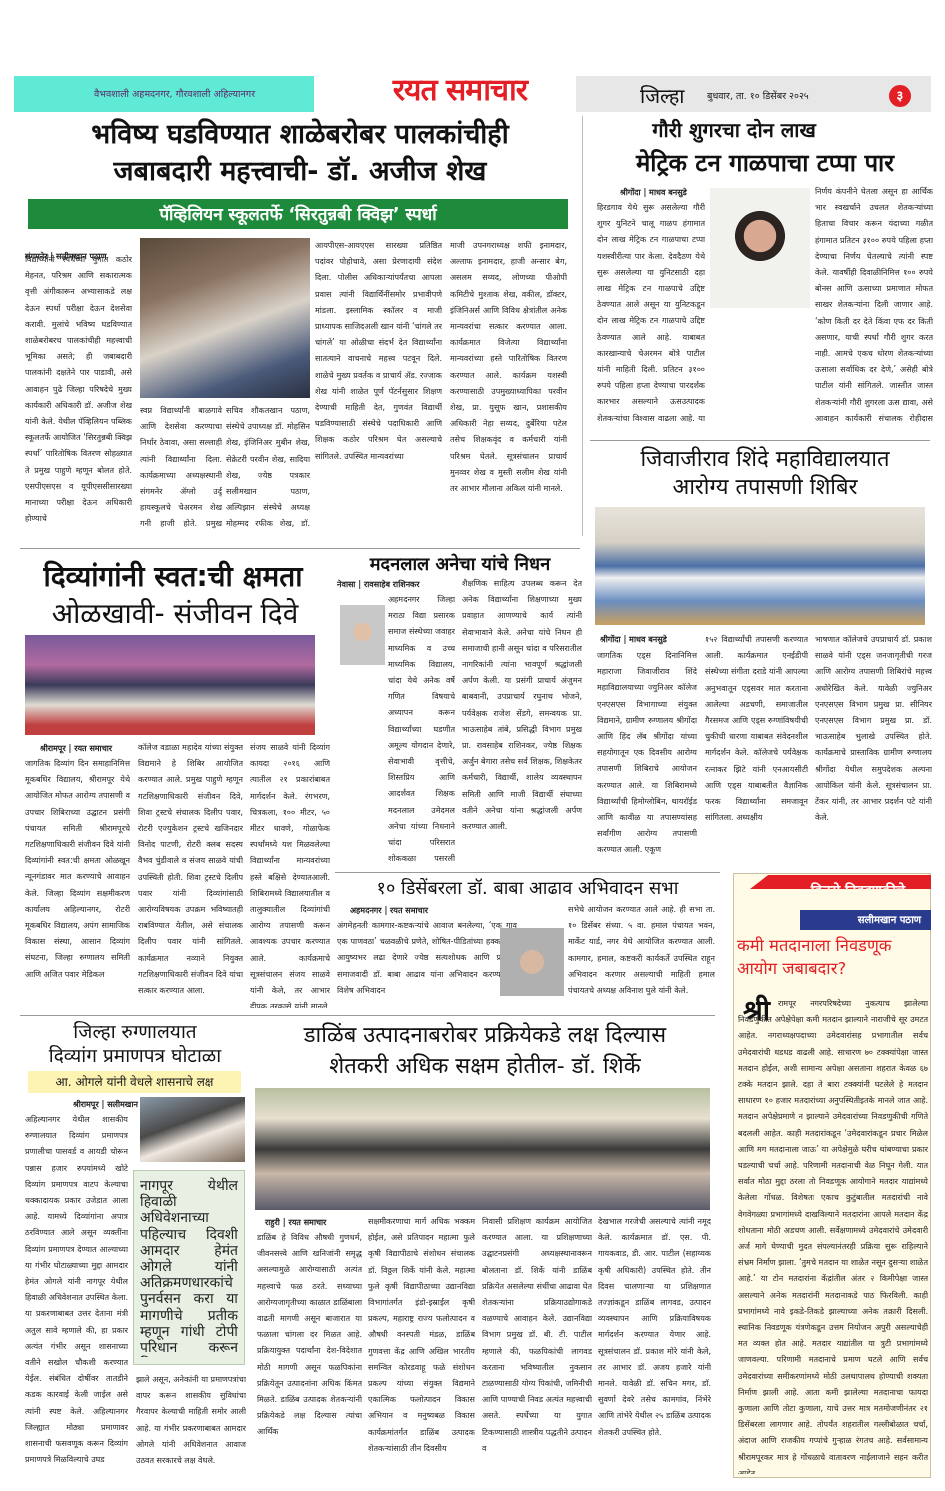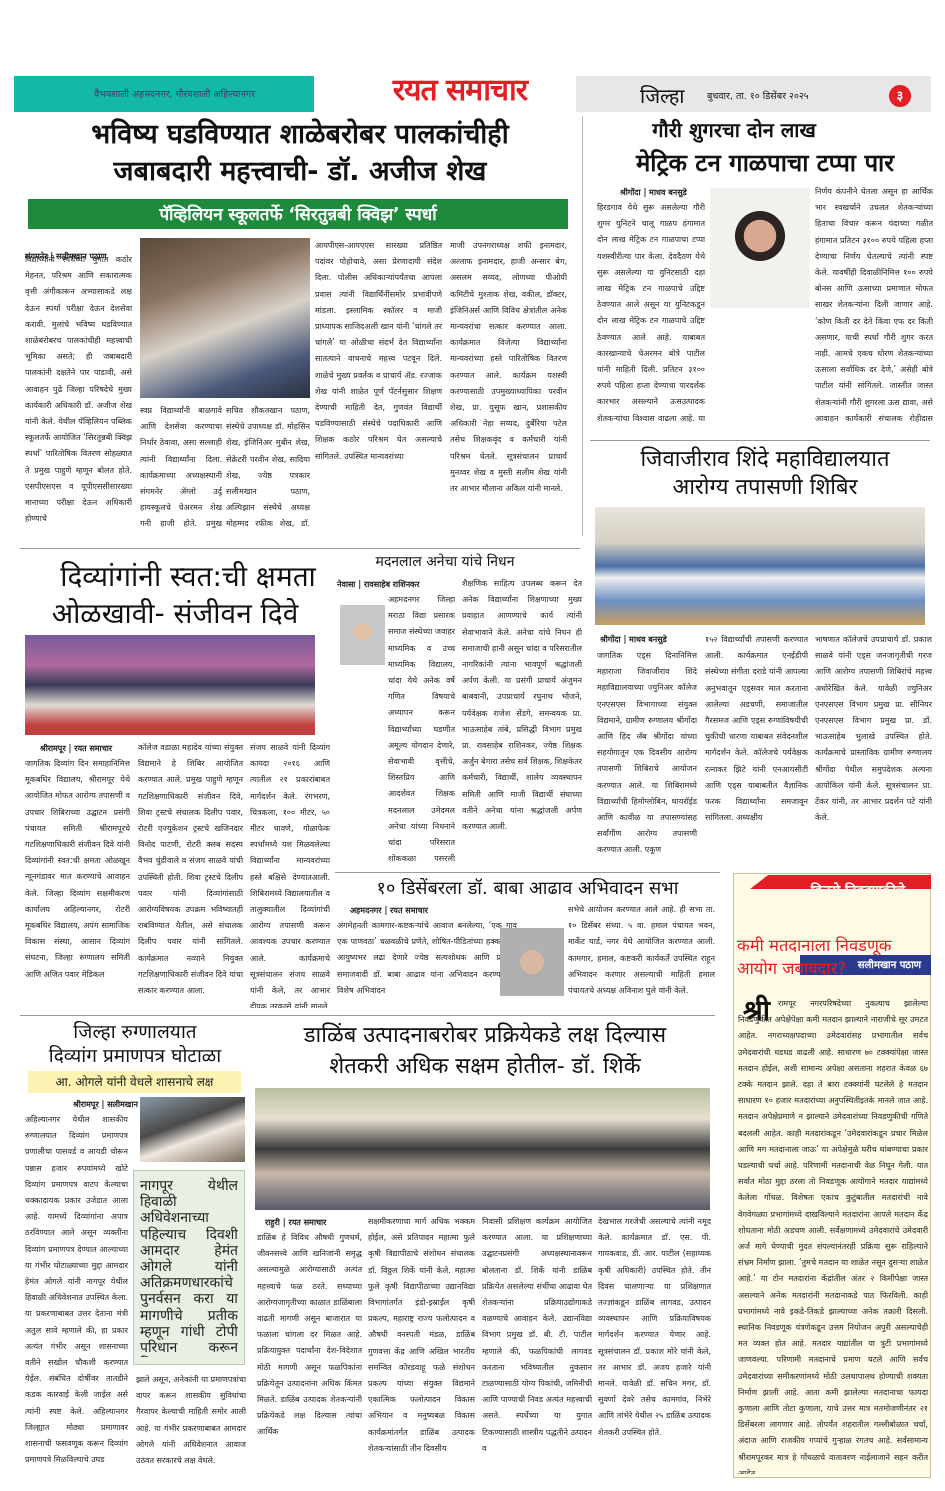--- a/index.html
+++ b/index.html
@@ -1,21 +1,21 @@
 <!DOCTYPE html>
 <html><head>
 <meta charset="utf-8">
 <style>
   * { box-sizing: border-box; margin: 0; padding: 0; }
   html, body { width: 945px; height: 1491px; background: #ffffff; overflow: hidden; }
   body { position: relative; font-family: "DejaVu Serif", serif; color: #1a1a1a; }
   .abs { position: absolute; }
   .brand { left: 350px; top: 68px; width: 220px; height: 50px; text-align: center; font-family: "DejaVu Sans", sans-serif; font-weight: bold; font-size: 30px; color: #e31e24; letter-spacing: -1px; }
   .rightbar { left: 576px; top: 76px; width: 355px; height: 36px; background: #e7e7e7; }
-  .leftbar { left: 14px; top: 76px; width: 300px; height: 36px; background: #14b8a6; }
+  .leftbar { left: 14px; top: 76px; width: 300px; height: 36px; background: #5eead4; }
   .leftbar span { position:absolute; left: 80px; top: 11px; font-size: 9.5px; color: #5a2d6e; font-family: "DejaVu Sans", sans-serif; }
   .section-name { left: 640px; top: 82px; font-size: 20px; font-weight: normal; font-family: "DejaVu Sans", sans-serif; color:#111; }
   .date { left: 707px; top: 89px; font-size: 9.5px; color: #222; font-family: "DejaVu Sans", sans-serif; }
   .pagenum { left: 889px; top: 85px; width: 22px; height: 22px; border-radius: 50%; background: #e31e24; color: #fff; font-size: 13px; text-align: center; line-height: 22px; font-weight: bold; font-family: "DejaVu Sans", sans-serif; }
 
   .hl { font-family: "DejaVu Sans", sans-serif; font-weight: bold; color: #111; text-align: center; line-height: 1.2; }
   .body { font-size: 8px; line-height: 16.2px; color: #222; text-align: justify; font-family: "DejaVu Sans", sans-serif; overflow: hidden; }
   .byline { font-weight: bold; font-size: 8px; color: #222; font-family: "DejaVu Sans", sans-serif; }
   .photo { overflow: hidden; }
   .rule { background: #999; height: 1px; }
@@ -29,21 +29,21 @@
   .ph-f { background: radial-gradient(circle at 50% 50%, #d8b8a0 0 25%, #b0b0b0 26% 100%); }
   .ph-g { background: linear-gradient(160deg,#8a9aa8 0%,#4a4a4a 40%,#f0e8e0 60%,#7a6a5a 100%); }
   .ph-h { background: linear-gradient(180deg,#b8c0a0 0%,#e8e0d0 25%,#3a3a3a 50%,#c8b8a8 70%,#5a5a6a 100%); }
 
   .green-banner { left: 28px; top: 199px; width: 540px; height: 30px; background: #1e8a3c; color: #fff; text-align: center; font-family: "DejaVu Sans", sans-serif; font-weight: bold; font-size: 17px; line-height: 30px; }
   .yellow-sub { left: 28px; top: 1071px; width: 213px; height: 22px; background: #fdf3b2; text-align: center; font-size: 12px; line-height: 22px; font-family: "DejaVu Sans", sans-serif; }
   .callout-box { left: 133px; top: 1170px; width: 112px; height: 195px; background: #e8f0e4; border: 1px solid #b9c9b2; padding: 6px; }
 
   .kisse { left: 733px; top: 873px; width: 198px; height: 605px; background: #fffbe6; border: 1px solid #c8c0a0; }
   .kisse-red { left: 750px; top: 875px; width: 181px; height: 14px; background: #e31e24; clip-path: polygon(10% 0, 100% 0, 100% 100%, 0 100%); color: #fff; font-family: "DejaVu Sans", sans-serif; font-weight: bold; font-size: 14px; text-align: right; padding-right: 10px; line-height: 30px; }
-  .kisse-blue { left: 800px; top: 910px; width: 131px; height: 20px; background: #2a3b8f; color: #fff; font-family: "DejaVu Sans", sans-serif; font-weight: bold; font-size: 10px; text-align: right; padding-right: 10px; line-height: 20px; margin-top: 45px; }
+  .kisse-blue { left: 800px; top: 910px; width: 131px; height: 20px; background: #2a3b8f; color: #fff; font-family: "DejaVu Sans", sans-serif; font-weight: bold; font-size: 10px; text-align: right; padding-right: 10px; line-height: 20px; }
   .kisse-title { left: 737px; top: 935px; width: 190px; color: #e31e24; font-size: 16.5px; font-family: "DejaVu Sans", sans-serif; text-align: left; line-height: 1.35; }
   .dropcap { left: 743px; top: 963px; font-size: 28px; font-weight: bold; font-family: "DejaVu Sans", sans-serif; color: #111; }
 </style>
 </head>
 <body>
 
 <div class="abs leftbar">
   <span>वैभवशाली अहमदनगर, गौरवशाली अहिल्यानगर</span>
 </div>
 <div class="abs rightbar"></div>
@@ -77,29 +77,29 @@
 <div class="abs hl" style="left:595px;top:446px;width:340px;font-size:22px;font-weight:normal;">जिवाजीराव शिंदे महाविद्यालयात</div>
 <div class="abs hl" style="left:595px;top:474px;width:340px;font-size:22px;font-weight:normal;">आरोग्य तपासणी शिबिर</div>
 <div class="abs photo ph-c" style="left:595px;top:507px;width:330px;height:118px;"></div>
 <div class="abs byline" style="left:600px;top:633px;">श्रीगोंदा | माधव बनसुडे</div>
 <div class="abs body" style="left:597px;top:648px;width:100px;height:216px;">जागतिक एड्स दिनानिमित्त महाराजा जिवाजीराव शिंदे महाविद्यालयाच्या ज्युनिअर कॉलेज एनएसएस विभागाच्या संयुक्त विद्यमाने, ग्रामीण रुग्णालय श्रीगोंदा आणि हिंद लॅब श्रीगोंदा यांच्या सहयोगातून एक दिवसीय आरोग्य तपासणी शिबिराचे आयोजन करण्यात आले. या शिबिरामध्ये विद्यार्थ्यांची हिमोग्लोबिन, थायरॉईड आणि कावीळ या तपासण्यांसह सर्वांगीण आरोग्य तपासणी करण्यात आली. एकूण</div>
 <div class="abs body" style="left:705px;top:632px;width:103px;height:232px;">१५२ विद्यार्थ्यांची तपासणी करण्यात आली. कार्यक्रमात एनईडीपी संस्थेच्या संगीता दराडे यांनी आपल्या अनुभवातून एड्सवर मात करताना आलेल्या अडचणी, समाजातील गैरसमज आणि एड्स रुग्णांविषयीची चुकीची धारणा याबाबत संवेदनशील मार्गदर्शन केले. कॉलेजचे पर्यवेक्षक रत्नाकर झिटे यांनी एनआयसीटी आणि एड्स याबाबतीत वैज्ञानिक फरक विद्यार्थ्यांना समजावून सांगितला. अध्यक्षीय</div>
 <div class="abs body" style="left:815px;top:632px;width:117px;height:232px;">भाषणात कॉलेजचे उपप्राचार्य डॉ. प्रकाश साळवे यांनी एड्स जनजागृतीची गरज आणि आरोग्य तपासणी शिबिरांचे महत्त्व अधोरेखित केले. यावेळी ज्युनिअर एनएसएस विभाग प्रमुख प्रा. सीनियर एनएसएस विभाग प्रमुख प्रा. डॉ. भाऊसाहेब भुलाखे उपस्थित होते. कार्यक्रमाचे प्रास्ताविक ग्रामीण रुग्णालय श्रीगोंदा येथील समुपदेशक अल्पना आपोकिल यांनी केले. सूत्रसंचालन प्रा. टेंकर यांनी, तर आभार प्रदर्शन पटे यांनी केले.</div>
 
 <div class="abs rule" style="left:20px;top:548px;width:560px;"></div>
 
-<div class="abs hl" style="left:38px;top:560px;width:300px;font-size:28px;font-weight:normal;">दिव्यांगांनी स्वत:ची क्षमता</div>
+<div class="abs hl" style="left:23px;top:560px;width:300px;font-size:28px;font-weight:bold;">दिव्यांगांनी स्वत:ची क्षमता</div>
 <div class="abs hl" style="left:25px;top:597px;width:300px;font-size:28px;font-weight:normal;">ओळखावी- संजीवन दिवे</div>
 <div class="abs photo ph-d" style="left:25px;top:635px;width:290px;height:100px;"></div>
 <div class="abs byline" style="left:40px;top:742px;">श्रीरामपूर | रयत समाचार</div>
 <div class="abs body" style="left:25px;top:756px;width:105px;height:252px;">जागतिक दिव्यांग दिन समाहानिमित्त मूकबधिर विद्यालय, श्रीरामपूर येथे आयोजित मोफत आरोग्य तपासणी व उपचार शिबिराच्या उद्घाटन प्रसंगी पंचायत समिती श्रीरामपूरचे गटशिक्षणाधिकारी संजीवन दिवे यांनी दिव्यांगांनी स्वत:ची क्षमता ओळखून न्यूनगंडावर मात करण्याचे आवाहन केले. जिल्हा दिव्यांग सक्षमीकरण कार्यालय अहिल्यानगर, रोटरी मूकबधिर विद्यालय, अपंग सामाजिक विकास संस्था, आसान दिव्यांग संघटना, जिल्हा रुग्णालय समिती आणि अजित पवार मेडिकल</div>
 <div class="abs body" style="left:138px;top:740px;width:105px;height:268px;">कॉलेज वडाळा महादेव यांच्या संयुक्त विद्यमाने हे शिबिर आयोजित करण्यात आले. प्रमुख पाहुणे म्हणून गटशिक्षणाधिकारी संजीवन दिवे, शिवा ट्रस्टचे संचालक दिलीप पवार, रोटरी एज्युकेशन ट्रस्टचे खजिनदार विनोद पाटणी, रोटरी क्लब सदस्य वैभव चुंडीवाले व संजय साळवे यांची उपस्थिती होती. शिवा ट्रस्टचे दिलीप पवार यांनी दिव्यांगांसाठी आरोग्यविषयक उपक्रम भविष्यातही राबविण्यात येतील, असे संचालक दिलीप पवार यांनी सांगितले. कार्यक्रमात नव्याने नियुक्त गटशिक्षणाधिकारी संजीवन दिवे यांचा सत्कार करण्यात आला.</div>
 <div class="abs body" style="left:250px;top:740px;width:80px;height:268px;">संजय साळवे यांनी दिव्यांग कायदा २०१६ आणि त्यातील २१ प्रकारांबाबत मार्गदर्शन केले. रंगभरण, चित्रकला, १०० मीटर, ५० मीटर धावणे, गोळाफेक स्पर्धांमध्ये यश मिळवलेल्या विद्यार्थ्यांना मान्यवरांच्या हस्ते बक्षिसे देण्यातआली. शिबिरामध्ये विद्यालयातील व तालुक्यातील दिव्यांगांची आरोग्य तपासणी करून आवश्यक उपचार करण्यात आले. कार्यक्रमाचे सूत्रसंचालन संजय साळवे यांनी केले, तर आभार दीपक तरकासे यांनी मानले. कार्यक्रमासाठी विद्यालयातील व विविध संस्थांच्या पदाधिकाऱ्यांनी सहकार्य केले.</div>
 
-<div class="abs hl" style="left:320px;top:553px;width:250px;font-size:14px;font-weight:normal;">मदनलाल अनेचा यांचे निधन</div>
+<div class="abs hl" style="left:335px;top:553px;width:250px;font-size:18px;font-weight:bold;">मदनलाल अनेचा यांचे निधन</div>
 <div class="abs byline" style="left:337px;top:578px;">नेवासा | रावसाहेब राशिनकर</div>
 <div class="abs photo ph-e" style="left:340px;top:605px;width:45px;height:60px;"></div>
 <div class="abs body" style="left:340px;top:592px;width:115px;height:270px;padding-left:48px;">अहमदनगर जिल्हा मराठा विद्या प्रसारक समाज संस्थेच्या जवाहर माध्यमिक व उच्च माध्यमिक विद्यालय, चांदा येथे अनेक वर्षे गणित विषयाचे अध्यापन करून विद्यार्थ्यांच्या घडणीत अमूल्य योगदान देणारे, सेवाभावी वृत्तीचे, शिस्तप्रिय आणि आदर्शवत शिक्षक मदनलाल उमेदमल अनेचा यांच्या निधनाने चांदा परिसरात शोककळा पसरली आहे. ग्रामीण भागातील विद्यार्थ्यांचा शैक्षणिक प्रगतीसाठी त्यांनी आयुष्यभर परिश्रम घेतले. गरीब व होतकरू विद्यार्थ्यांना</div>
 <div class="abs body" style="left:462px;top:576px;width:120px;height:286px;">शैक्षणिक साहित्य उपलब्ध करून देत अनेक विद्यार्थ्यांना शिक्षणाच्या मुख्य प्रवाहात आणण्याचे कार्य त्यांनी सेवाभावाने केले. अनेचा यांचे निधन ही समाजाची हानी असून चांदा व परिसरातील नागरिकांनी त्यांना भावपूर्ण श्रद्धांजली अर्पण केली. या प्रसंगी प्राचार्य अंजुमन बाबवानी, उपप्राचार्य रघुनाथ भोजने, पर्यवेक्षक राजेश सेंडगे, समन्वयक प्रा. भाऊसाहेब तांबे, प्रसिद्धी विभाग प्रमुख प्रा. रावसाहेब राशिनकर, ज्येष्ठ शिक्षक अर्जुन बेगारा तसेच सर्व शिक्षक, शिक्षकेतर कर्मचारी, विद्यार्थी, शालेय व्यवस्थापन समिती आणि माजी विद्यार्थी संघाच्या वतीने अनेचा यांना श्रद्धांजली अर्पण करण्यात आली.</div>
 
 <div class="abs rule" style="left:335px;top:872px;width:385px;"></div>
 
 <div class="abs hl" style="left:335px;top:877px;width:385px;font-size:18px;font-weight:normal;">१० डिसेंबरला डॉ. बाबा आढाव अभिवादन सभा</div>
 <div class="abs byline" style="left:350px;top:904px;">अहमदनगर | रयत समाचार</div>
 <div class="abs body" style="left:337px;top:918px;width:180px;height:90px;">अंगमेहनती कामगार-कष्टकऱ्यांचे आवाज बनलेल्या, ‘एक गाव एक पाणवठा’ चळवळीचे प्रणेते, शोषित-पीडितांच्या हक्कांसाठी आयुष्यभर लढा देणारे ज्येष्ठ सत्यशोधक आणि प्रख्यात समाजवादी डॉ. बाबा आढाव यांना अभिवादन करण्यासाठी विशेष अभिवादन</div>

